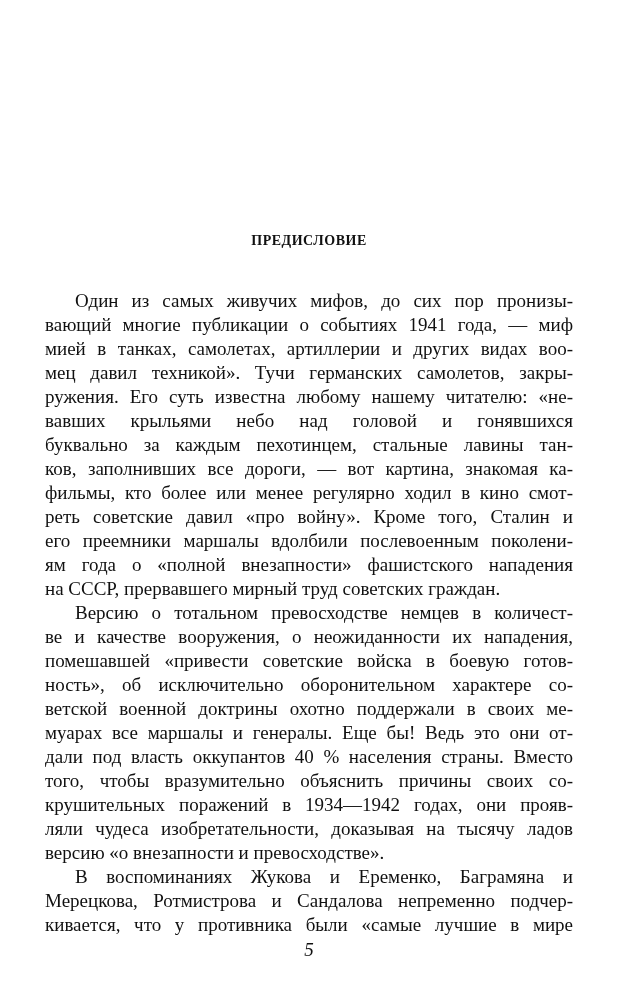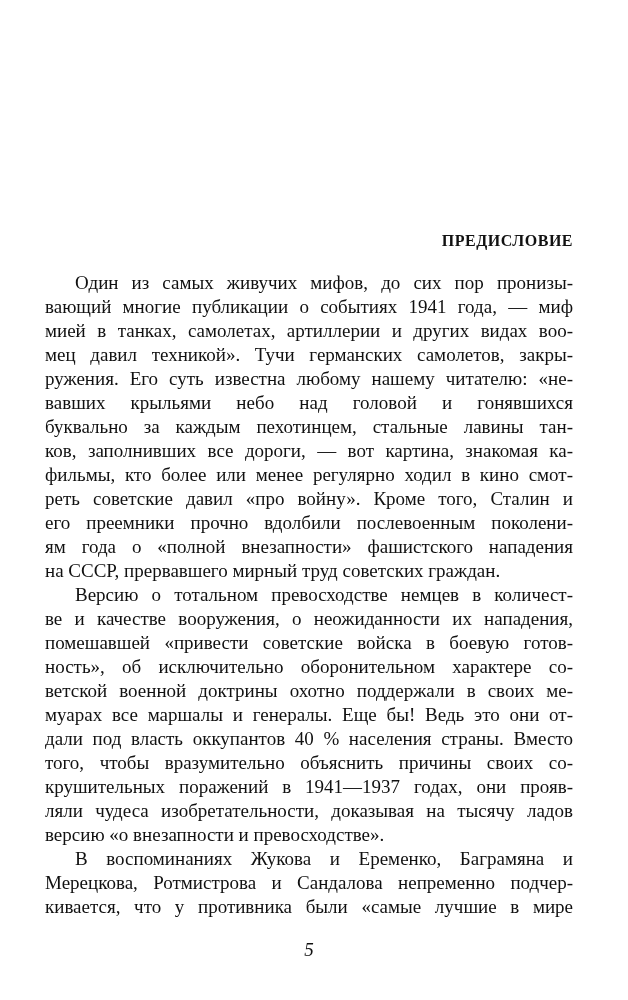--- a/index.html
+++ b/index.html
@@ -15,29 +15,29 @@
     background: #ffffff;
     color: #111111;
     font-family: "Liberation Serif", "DejaVu Serif", serif;
     overflow: hidden;
   }
   .doc-title {
     position: absolute;
     top: 228px;
     left: 45px;
     width: 528px;
-    text-align: right;
-    font-size: 16px;
+    text-align: center;
+    font-size: 14px;
     font-weight: bold;
     letter-spacing: 0.5px;
     line-height: 25px;
   }
   .body-text {
     position: absolute;
-    top: 271px;
+    top: 289px;
     left: 45px;
     width: 528px;
     font-size: 19px;
     line-height: 24px;
   }
   .line {
     text-align: justify;
     text-align-last: justify;
     height: 24px;
     overflow: hidden;
@@ -72,35 +72,35 @@
       <div class="line first">Один из самых живучих мифов, до сих пор пронизы-</div>
       <div class="line">вающий многие публикации о событиях 1941 года, — миф</div>
       <div class="line">мией в танках, самолетах, артиллерии и других видах воо-</div>
       <div class="line">мец давил техникой». Тучи германских самолетов, закры-</div>
       <div class="line">ружения. Его суть известна любому нашему читателю: «не-</div>
       <div class="line">вавших крыльями небо над головой и гонявшихся</div>
       <div class="line">буквально за каждым пехотинцем, стальные лавины тан-</div>
       <div class="line">ков, заполнивших все дороги, — вот картина, знакомая ка-</div>
       <div class="line">фильмы, кто более или менее регулярно ходил в кино смот-</div>
       <div class="line">реть советские давил «про войну». Кроме того, Сталин и</div>
-      <div class="line">его преемники прочно вдолбили послевоенным поколени-</div>
+      <div class="line">его преемники маршалы вдолбили послевоенным поколени-</div>
       <div class="line">ям года о «полной внезапности» фашистского нападения</div>
       <div class="line last">на СССР, прервавшего мирный труд советских граждан.</div>
     </div>
 
     <div>
       <div class="line first">Версию о тотальном превосходстве немцев в количест-</div>
       <div class="line">ве и качестве вооружения, о неожиданности их нападения,</div>
       <div class="line">помешавшей «привести советские войска в боевую готов-</div>
       <div class="line">ность», об исключительно оборонительном характере со-</div>
       <div class="line">ветской военной доктрины охотно поддержали в своих ме-</div>
       <div class="line">муарах все маршалы и генералы. Еще бы! Ведь это они от-</div>
       <div class="line">дали под власть оккупантов 40 % населения страны. Вместо</div>
       <div class="line">того, чтобы вразумительно объяснить причины своих со-</div>
-      <div class="line">крушительных поражений в 1941—1937 годах, они прояв-</div>
+      <div class="line">крушительных поражений в 1934—1942 годах, они прояв-</div>
       <div class="line">ляли чудеса изобретательности, доказывая на тысячу ладов</div>
       <div class="line last">версию «о внезапности и превосходстве».</div>
     </div>
 
     <div>
       <div class="line first">В воспоминаниях Жукова и Еременко, Баграмяна и</div>
       <div class="line">Мерецкова, Ротмистрова и Сандалова непременно подчер-</div>
       <div class="line">кивается, что у противника были «самые лучшие в мире</div>
     </div>
 

